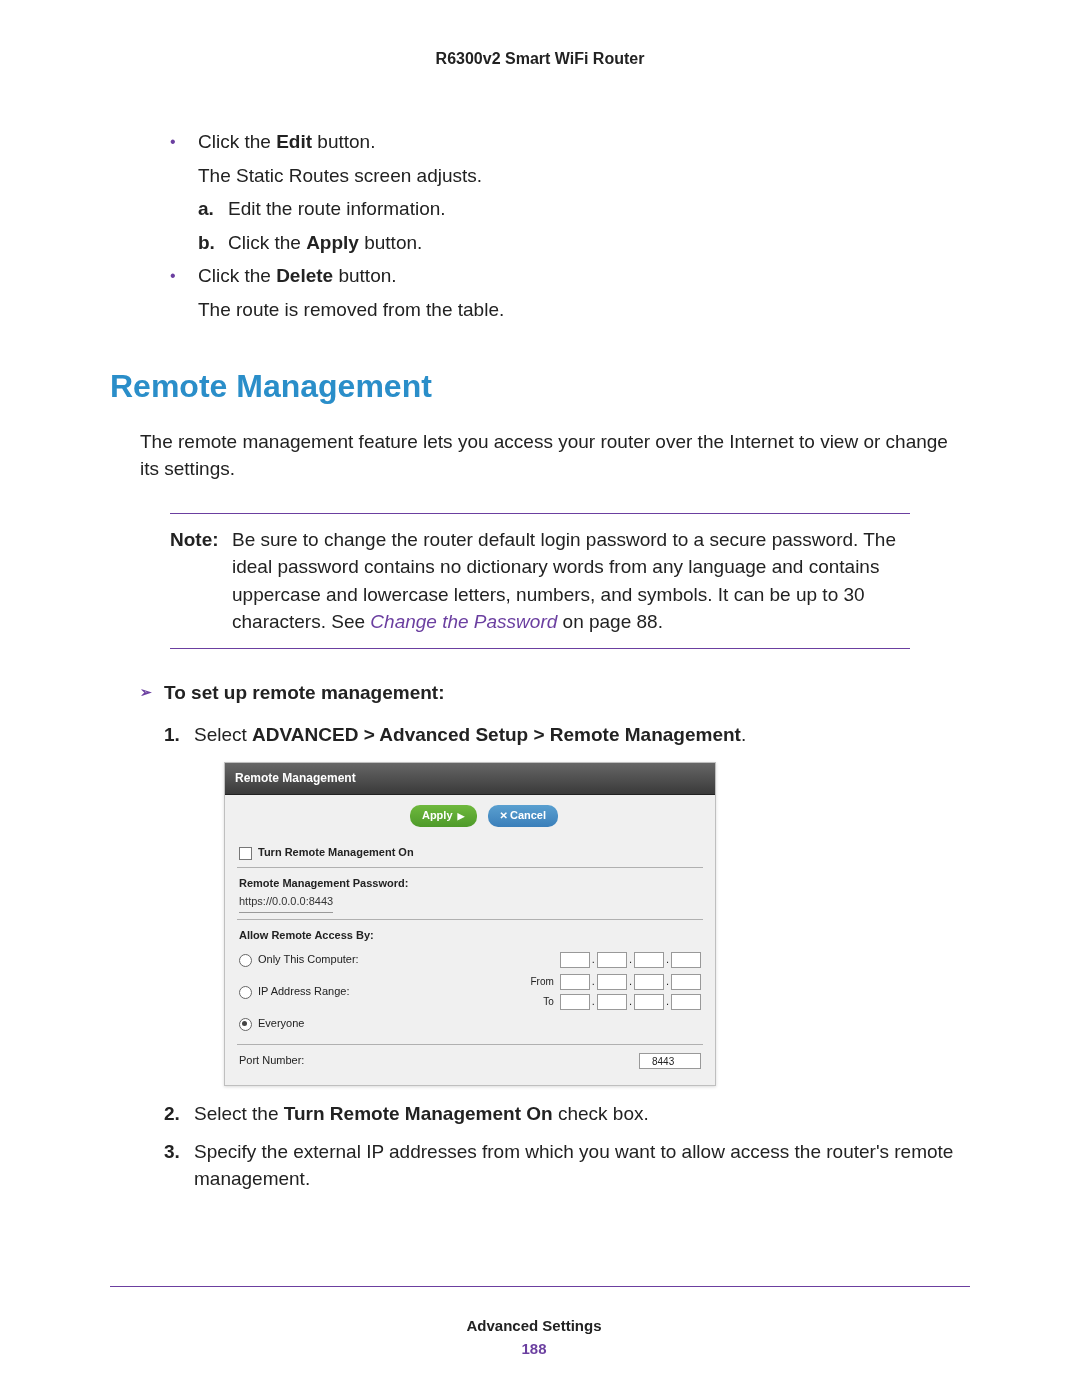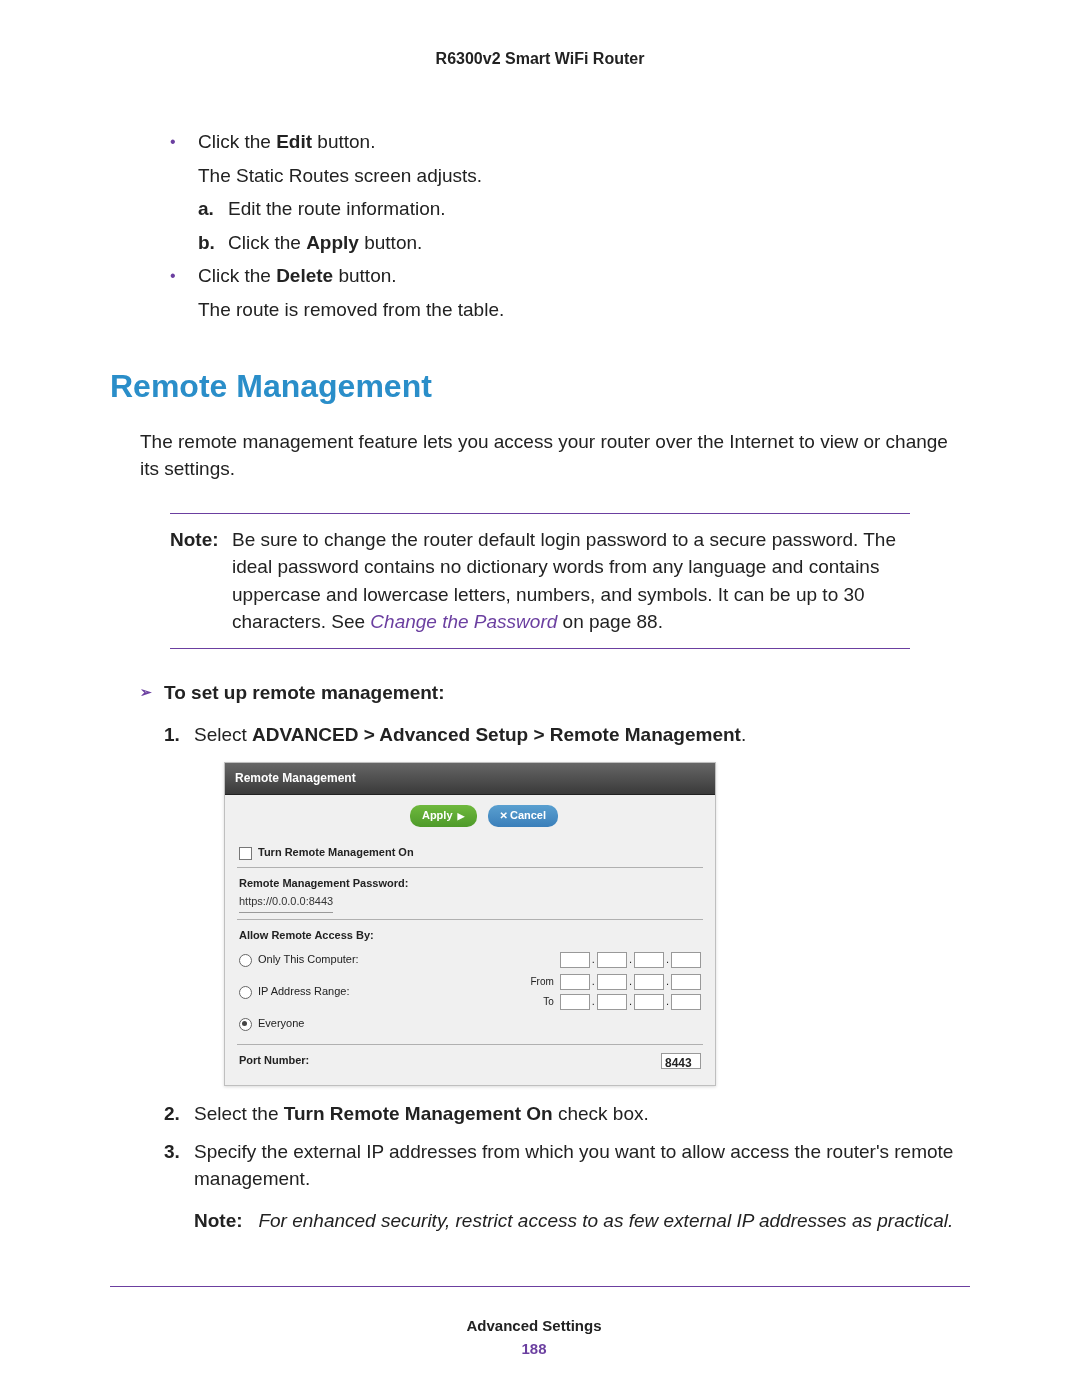--- a/index.html
+++ b/index.html
@@ -71,22 +71,22 @@
   .allow-lbl{font-weight:bold;font-size:11px;margin-bottom:8px;}
   .opt-row{display:flex;align-items:center;margin-bottom:6px;}
   .radio{width:11px;height:11px;border-radius:50%;border:1px solid #666;margin-right:6px;flex:0 0 11px;background:#fff;position:relative;}
   .radio.on::after{content:"";position:absolute;left:2px;top:2px;width:5px;height:5px;border-radius:50%;background:#444;}
   .opt-row .txt{flex:1;font-size:11px;}
   .ip-col{display:flex;flex-direction:column;gap:4px;margin-left:auto;}
   .ip-line{display:flex;align-items:center;gap:2px;}
   .ip-line .pre{font-size:10px;margin-right:4px;width:28px;text-align:right;}
   .oct{width:28px;height:14px;border:1px solid #999;background:#fff;}
   .dot{font-size:11px;}
-  .port-row{display:flex;align-items:center;font-weight:bold;font-size:11px;padding:8px 0;justify-content:space-between;}
-  .port-row .pin{margin-left:auto;width:40px;height:16px;border:1px solid #999;background:#fff;font-size:12px;padding:1px 3px;box-sizing:border-box;}
+  .port-row{display:flex;align-items:center;font-weight:normal;font-size:11px;padding:8px 0;justify-content:space-between;}
+  .port-row .pin{margin-left:auto;width:62px;height:16px;border:1px solid #999;background:#fff;font-size:10px;padding:1px 12px;box-sizing:border-box;}
 
   .footer{position:absolute;bottom:40px;left:0;right:12px;text-align:center;}
   .footer .ft{font-size:15px;font-weight:bold;}
   .footer .pg{font-size:15px;font-weight:bold;color:#6b3fa0;margin-top:6px;}
   .footer-rule{position:absolute;bottom:110px;left:110px;right:110px;border-top:1px solid #6b3fa0;}
 </style>
 </head>
 <body>
 
 <div class="header-title">R6300v2 Smart WiFi Router</div>
@@ -200,25 +200,20 @@
             <div class="port-row">
               <span>Port Number:</span>
               <span class="pin">8443</span>
             </div>
           </div>
         </div>
       </li>
       <li><span class="lbl">2.</span><span>Select the </span><b>Turn Remote Management On</b><span> check box.</span></li>
       <li><span class="lbl">3.</span><span>Specify the external IP addresses from which you want to allow access the router's remote management.</span></li>
     </ol>
-    <div class="note-inline">
-      <span class="nl">Note:</span>
-      <span>&nbsp;</span>
-      <span class="nb">For enhanced security, restrict access to as few external IP addresses as practical.</span>
-    </div>
   </div>
 </div>
 
 <div class="footer-rule"></div>
 <div class="footer">
   <div class="ft">Advanced Settings</div>
   <div class="pg">188</div>
 </div>
 
 </body></html>

